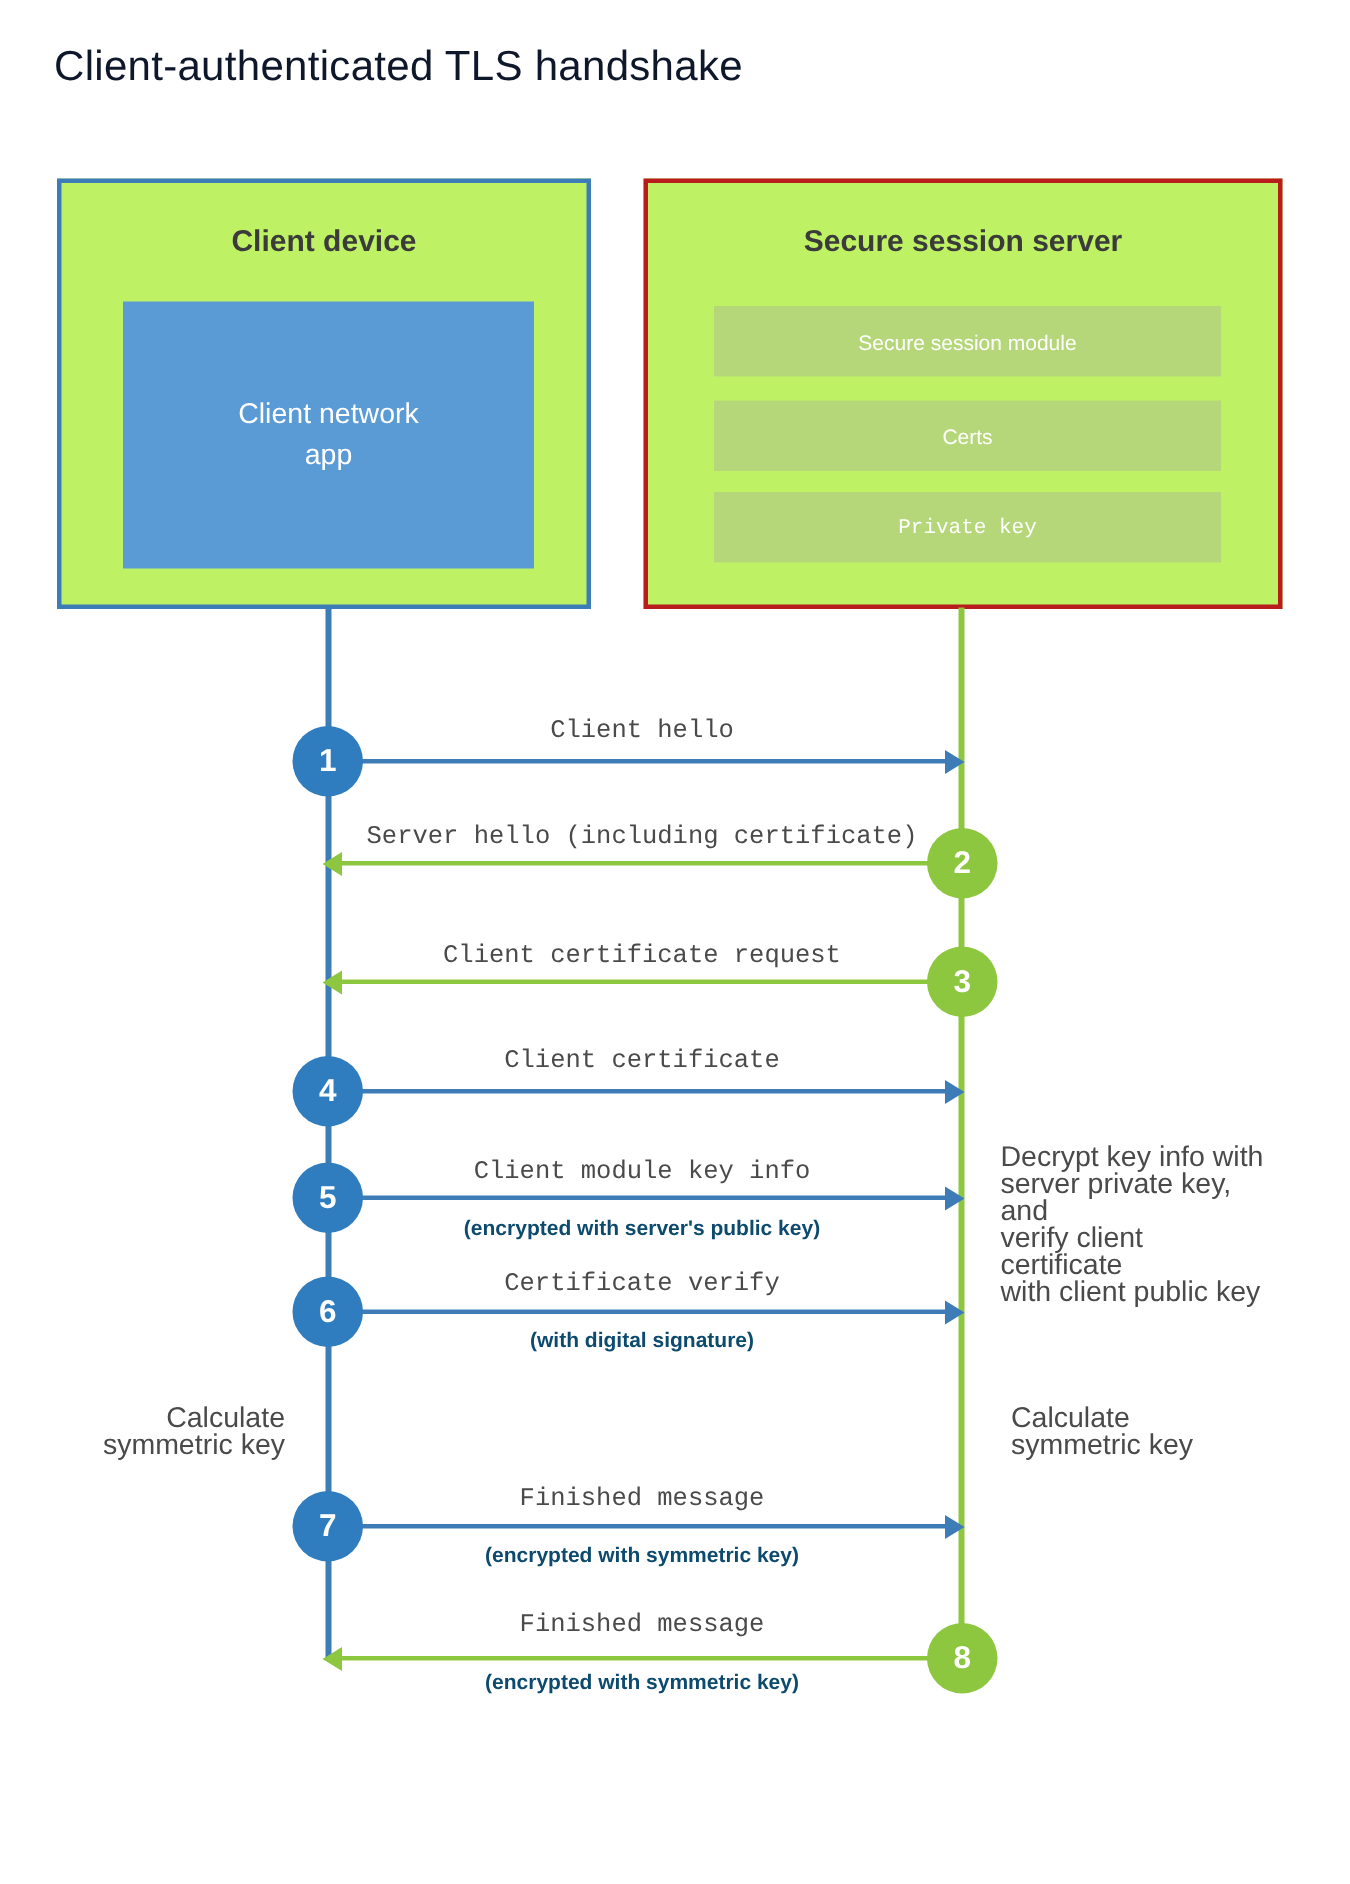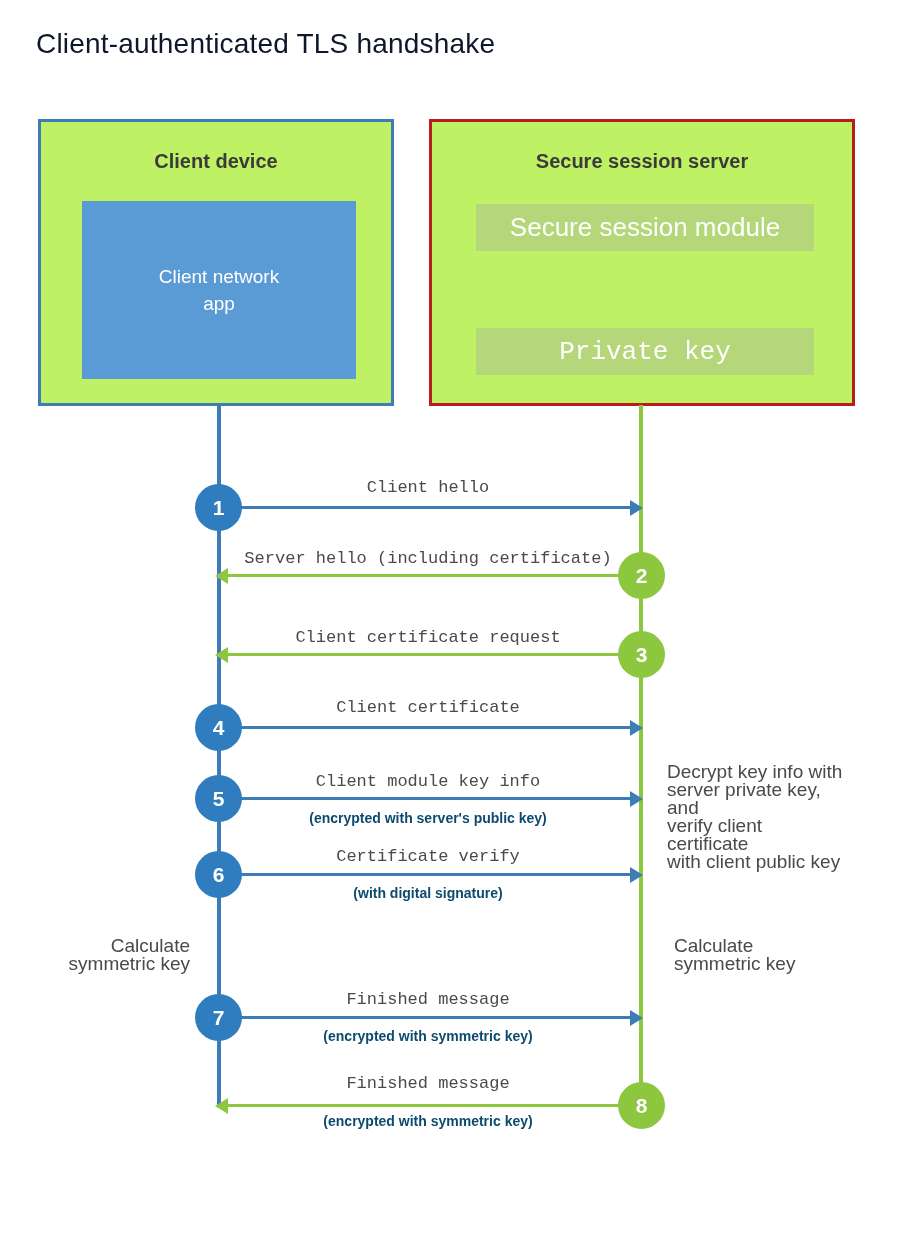--- a/index.html
+++ b/index.html
@@ -70,21 +70,21 @@
     text-align: center;
   }
 
   .server-row {
     position: absolute;
     left: 44px;
     width: 338px;
     height: 47px;
     background: #B5D77A;
     color: #ffffff;
-    font-size: 26px;
+    font-size: 14px;
     display: flex;
     align-items: center;
     justify-content: center;
   }
   #server-row-0 { top: 82px; }
   #server-row-1 { top: 145px; }
   #server-row-2 { top: 206px; font-family: Liberation Mono, monospace; }
 
   
   .lifeline {
@@ -179,20 +179,23 @@
     <span style="white-space: pre-line;">Client network
 app</span>
   </div>
 </div>
 
 <div class="entity-box" id="server-box">
   <div class="entity-title">Secure session server</div>
   <div class="server-row" id="server-row-0">
     <span>Secure session module</span>
   </div>
+  <div class="server-row" id="server-row-1">
+    <span>Certs</span>
+  </div>
   <div class="server-row" id="server-row-2">
     <span>Private key</span>
   </div>
 </div>
 
 <div class="lifeline" id="client-lifeline"></div>
 <div class="lifeline" id="server-lifeline"></div>
 
 <div class="msg-label" style="left:428px; top:478px;">Client hello</div>
 <div class="msg-line blue" style="left:219px; top:506px; width:415px;"></div>

